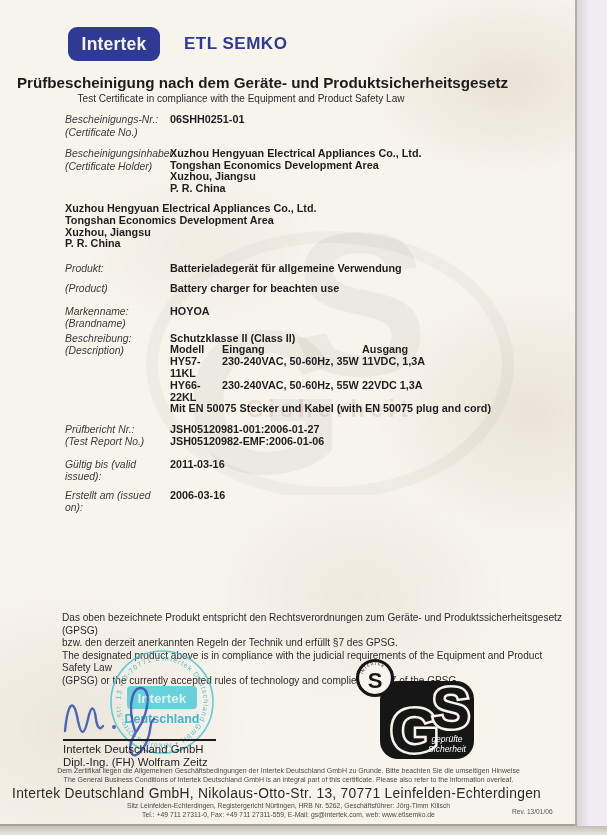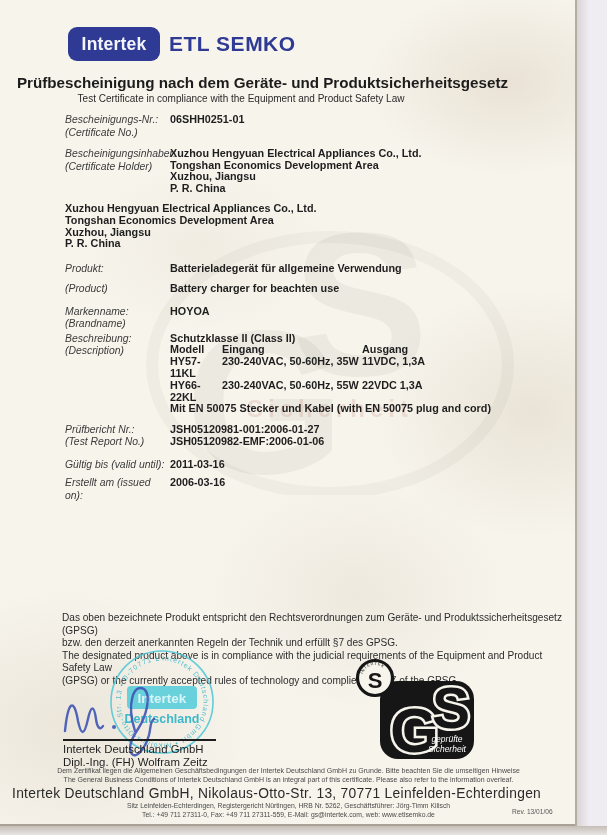--- a/index.html
+++ b/index.html
@@ -16,21 +16,21 @@
     box-shadow:inset -2px 0 0 #b5ada1, inset 0 -2px 0 #a8a196;}
   .scan-right{position:absolute;left:577px;top:0;width:30px;height:835px;
     background:linear-gradient(to right,#d9d4d6,#efecf2 40%);}
   .scan-bottom{position:absolute;left:0;top:826px;width:607px;height:9px;
     background:linear-gradient(to bottom,#c4beb6,#e9e5e3);}
   
   .logo-row{position:absolute;left:68px;top:27px;display:flex;align-items:center;}
   .logo-box{background:#2e3a93;color:#f4f4fb;border-radius:9px;width:92px;height:34px;
     display:flex;align-items:center;justify-content:center;font-size:17.5px;font-weight:bold;
     letter-spacing:.2px;}
-  .brand{color:#2e3a93;font-weight:bold;font-size:21px;margin-left:9px;letter-spacing:.5px;}
+  .brand{color:#2e3a93;font-weight:bold;font-size:17px;margin-left:24px;letter-spacing:.5px;}
   .title-de{position:absolute;left:0;top:74px;width:525px;text-align:center;
     font-size:15.2px;font-weight:bold;color:#1c1c1c;}
   .title-en{position:absolute;left:0;top:93px;width:482px;text-align:center;
     font-size:10px;color:#2a2a2a;}
   
   .rows{position:absolute;left:65px;top:114px;width:500px;}
   .row{display:flex;align-items:flex-start;}
   .lbl{width:105px;flex-shrink:0;font-style:italic;font-size:10.4px;color:#3b3b3b;line-height:12.5px;}
   .val{font-size:10.8px;font-weight:bold;color:#1e1e1e;line-height:11.6px;}
   .val .ln{line-height:11.6px;}
@@ -158,21 +158,21 @@
           <div>(Test Report No.)</div>
         </div>
         <div class="val">
           <div class="ln">JSH05120981-001:2006-01-27</div>
           <div class="ln">JSH05120982-EMF:2006-01-06</div>
         </div>
       </div>
 
 
       <div class="row mt10">
-        <div class="lbl">Gültig bis (valid until):</div>
+        <div class="lbl">Gültig bis (valid issued):</div>
         <div class="val">2011-03-16</div>
       </div>
 
       <div class="row mt6">
         <div class="lbl">Erstellt am (issued on):</div>
         <div class="val">2006-03-16</div>
       </div>
     </div>
 
     <div class="para">

